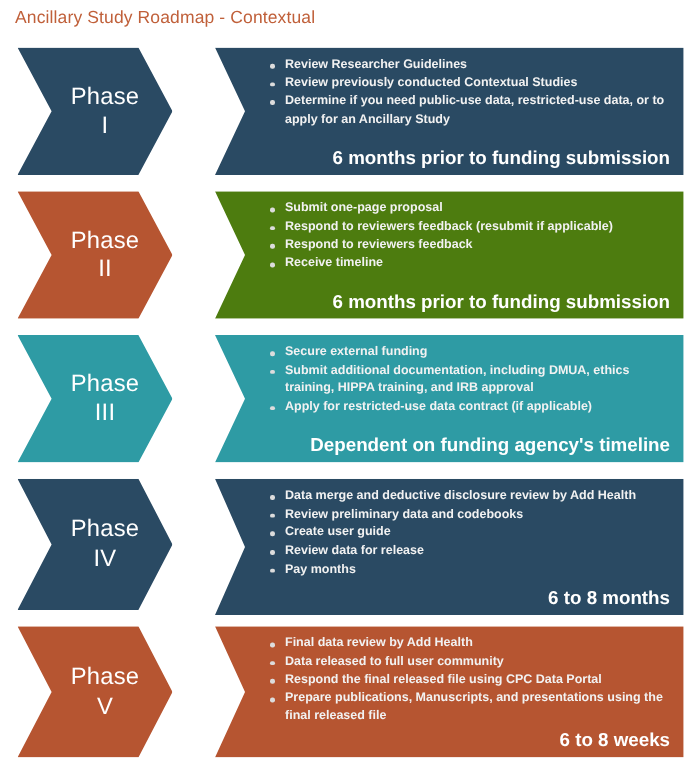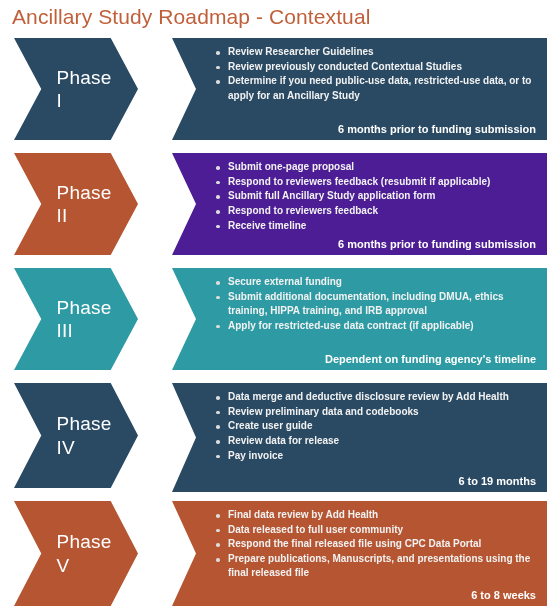--- a/index.html
+++ b/index.html
@@ -11,21 +11,21 @@
     height: 616px;
     background: #ffffff;
     font-family: "Liberation Sans", sans-serif;
     overflow: hidden;
   }
 
   #page-title {
     position: absolute;
     left: 12px;
     top: 5px;
-    font-size: 21px;
+    font-size: 14px;
     color: #C0603A;
     letter-spacing: 0.1px;
     white-space: nowrap;
   }
 
   #roadmap {
     position: absolute;
     left: 0;
     top: 38px;
     width: 560px;
@@ -47,20 +47,21 @@
     justify-content: center;
     -webkit-clip-path: polygon(0 0, 78% 0, 100% 50%, 78% 100%, 0 100%, 22% 50%);
     clip-path: polygon(0 0, 78% 0, 100% 50%, 78% 100%, 0 100%, 22% 50%);
     box-sizing: border-box;
   }
   .phase-badge-text {
     color: #ffffff;
     font-size: 19px;
     font-weight: 300;
     line-height: 1.22;
+    text-align: center;
     padding-left: 16px;
     letter-spacing: 0.2px;
   }
   .phase-badge-num {
     display: block;
     font-size: 19px;
     font-weight: 300;
   }
 
   
@@ -99,21 +100,21 @@
     top: 6px;
     width: 3.5px;
     height: 3.5px;
     border-radius: 50%;
     background: #dcdcdc;
   }
 
   .phase-timing {
     align-self: flex-end;
     color: #ffffff;
-    font-size: 11px;
+    font-size: 15px;
     font-weight: bold;
     padding-right: 1px;
     margin-top: auto;
   }
 </style>
 </head>
 <body>
 
 <div id="page-title">Ancillary Study Roadmap - Contextual</div>
 
@@ -128,25 +129,24 @@
           <li>Review previously conducted Contextual Studies</li>
           <li>Determine if you need public-use data, restricted-use data, or to apply for an Ancillary Study</li>
         </ul>
         <div class="phase-timing">6 months prior to funding submission</div>
       </div>
     </div>
     <div class="phase-row" style="height: 102px; margin-bottom: 13px;">
       <div class="phase-badge" style="background: rgb(182, 85, 49); height: 102px;">
         <div class="phase-badge-text"><span>Phase</span><span class="phase-badge-num">II</span></div>
       </div>
-      <div class="phase-panel" style="background: #4c1d95; height: 102px;">
+      <div class="phase-panel" style="background: #4d7c0f; height: 102px;">
         <ul class="bullet-list">
           <li>Submit one-page proposal</li>
           <li>Respond to reviewers feedback (resubmit if applicable)</li>
-          <li>Submit full Ancillary Study application form</li>
           <li>Respond to reviewers feedback</li>
           <li>Receive timeline</li>
         </ul>
         <div class="phase-timing">6 months prior to funding submission</div>
       </div>
     </div>
     <div class="phase-row" style="height: 102px; margin-bottom: 13px;">
       <div class="phase-badge" style="background: rgb(46, 155, 164); height: 102px;">
         <div class="phase-badge-text"><span>Phase</span><span class="phase-badge-num">III</span></div>
       </div>
@@ -162,23 +162,23 @@
     <div class="phase-row" style="height: 105px; margin-bottom: 13px;">
       <div class="phase-badge" style="background: rgb(42, 74, 99); height: 105px;">
         <div class="phase-badge-text"><span>Phase</span><span class="phase-badge-num">IV</span></div>
       </div>
       <div class="phase-panel" style="background: rgb(42, 74, 99); height: 109px;">
         <ul class="bullet-list">
           <li>Data merge and deductive disclosure review by Add Health</li>
           <li>Review preliminary data and codebooks</li>
           <li>Create user guide</li>
           <li>Review data for release</li>
-          <li>Pay invoice</li>
+          <li>Pay months</li>
         </ul>
-        <div class="phase-timing">6 to 19 months</div>
+        <div class="phase-timing">6 to 8 months</div>
       </div>
     </div>
     <div class="phase-row" style="height: 105px; margin-bottom: 0px;">
       <div class="phase-badge" style="background: rgb(182, 85, 49); height: 105px;">
         <div class="phase-badge-text"><span>Phase</span><span class="phase-badge-num">V</span></div>
       </div>
       <div class="phase-panel" style="background: rgb(182, 85, 49); height: 105px; align-items: center;">
         <ul class="bullet-list">
           <li>Final data review by Add Health</li>
           <li>Data released to full user community</li>

